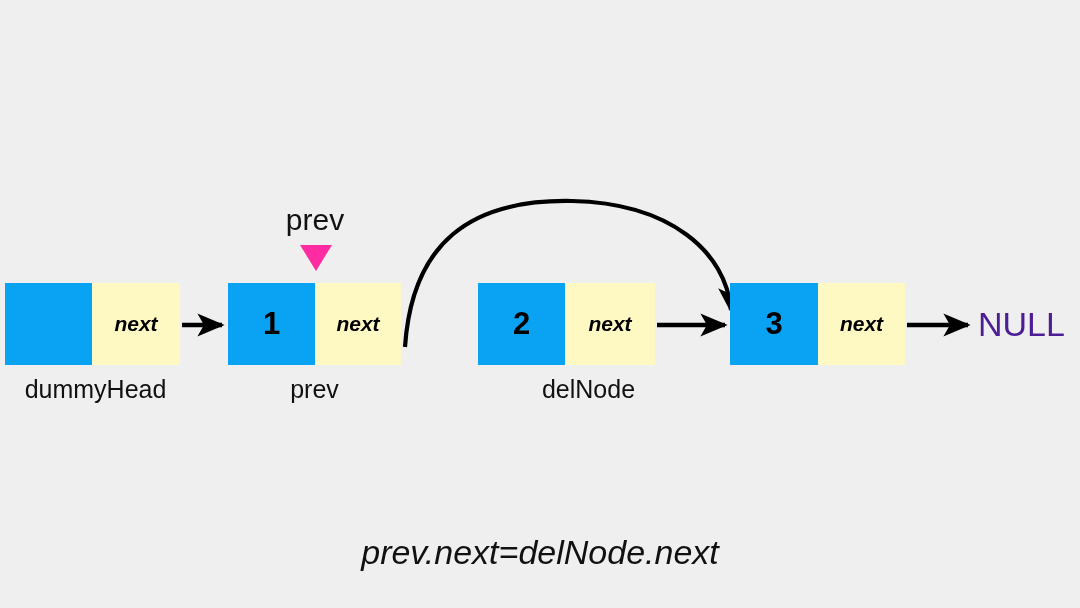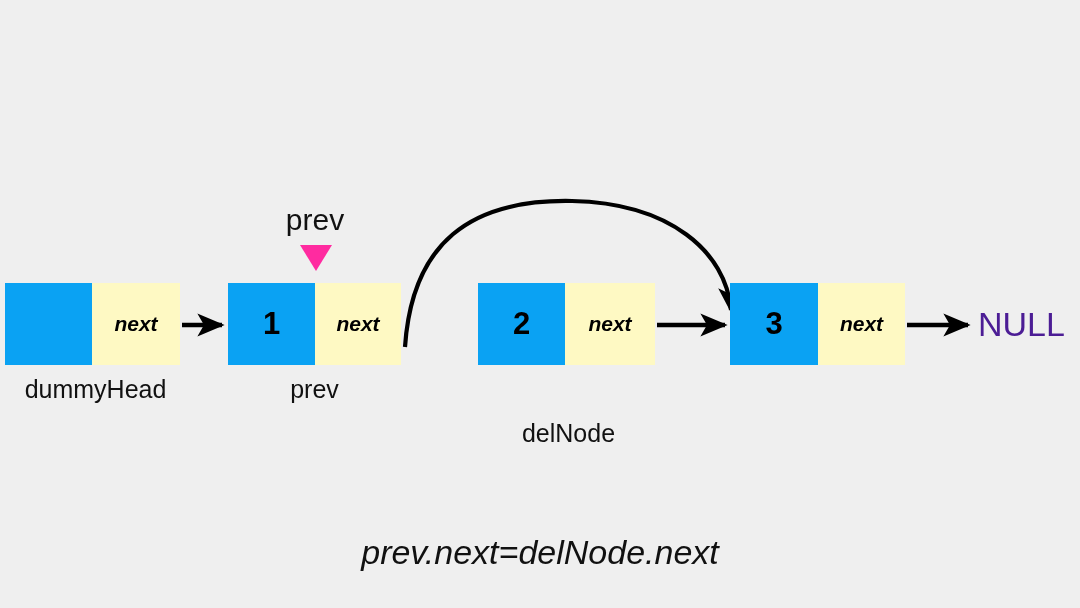--- a/index.html
+++ b/index.html
@@ -130,21 +130,21 @@
   <div class="node" style="left:228px; width:173px;">
     <div class="cell cell-value" style="width:87px;">1</div>
     <div class="cell cell-next" style="width:86px;">next</div>
   </div>
   <div class="node-label" style="left:228px; width:173px;">prev</div>
 
   <div class="node" style="left:478px; width:177px;">
     <div class="cell cell-value" style="width:87px;">2</div>
     <div class="cell cell-next" style="width:90px;">next</div>
   </div>
-  <div class="node-label" style="left:480px; width:177px;margin-top:44px;">delNode</div>
+  <div class="node-label" style="left:500px; width:177px;">delNode</div>
 
   <div class="node" style="left:730px; width:175px;">
     <div class="cell cell-value" style="width:88px;">3</div>
     <div class="cell cell-next" style="width:87px;">next</div>
   </div>
 
   <div class="prev-label" style="left:250px; top:203px; width:130px;">prev</div>
   <div class="prev-marker" style="left:300px; top:245px;
               border-left:16px solid transparent;
               border-right:16px solid transparent;

